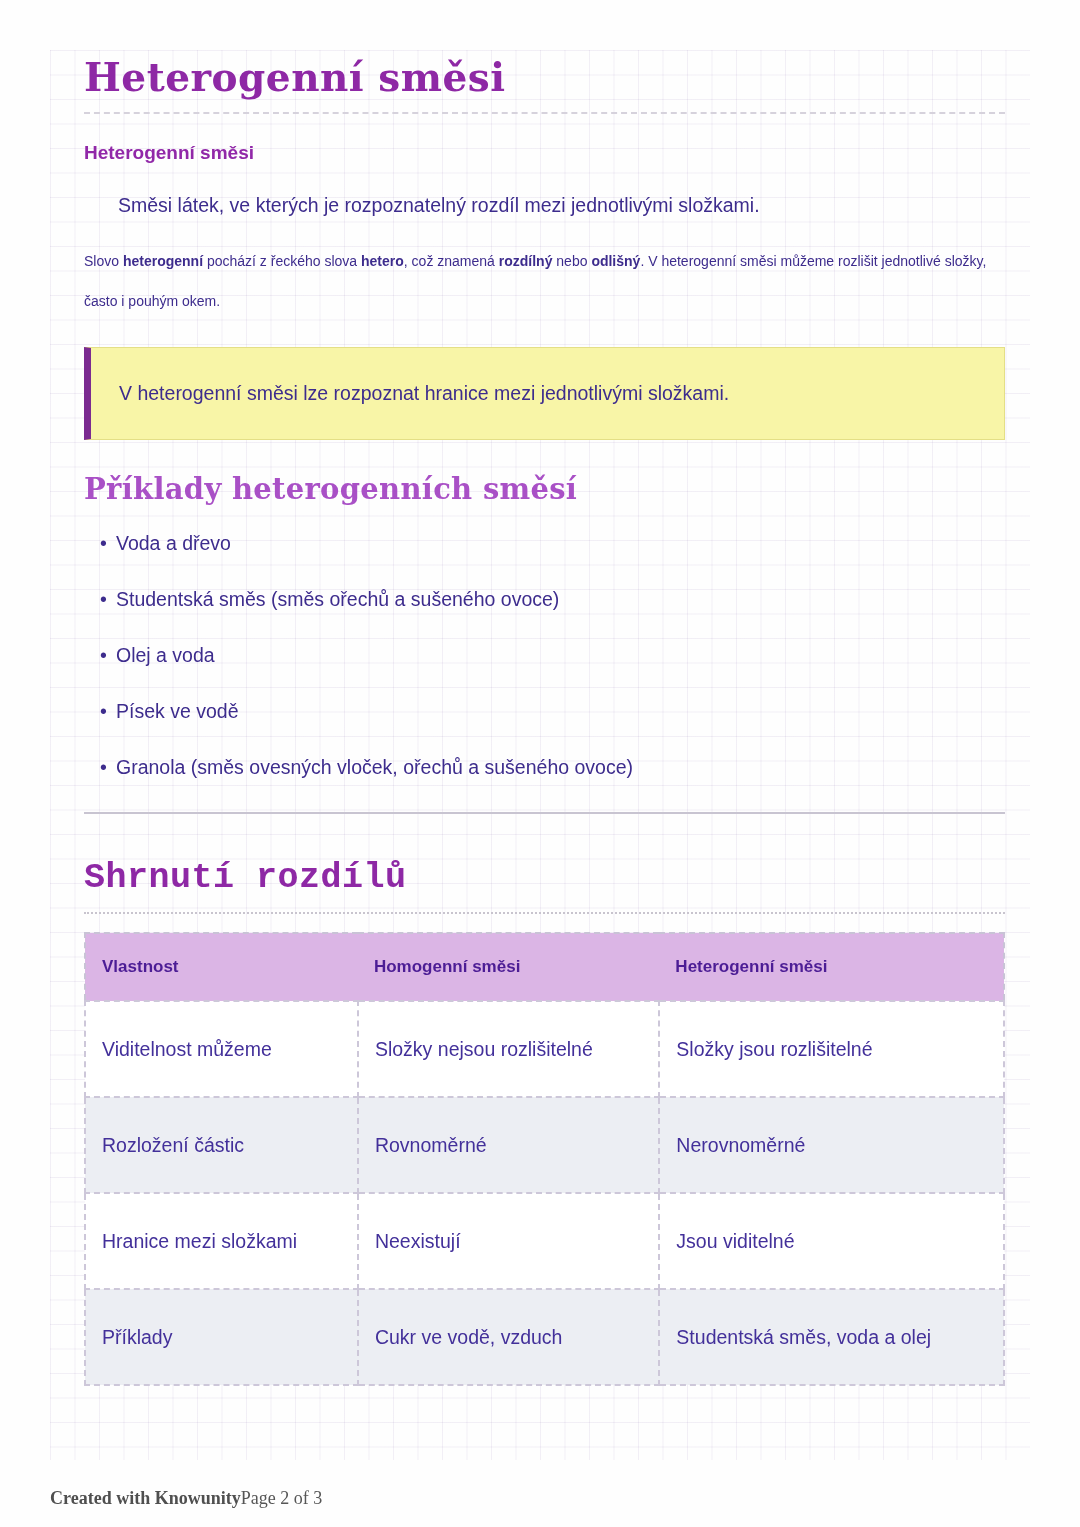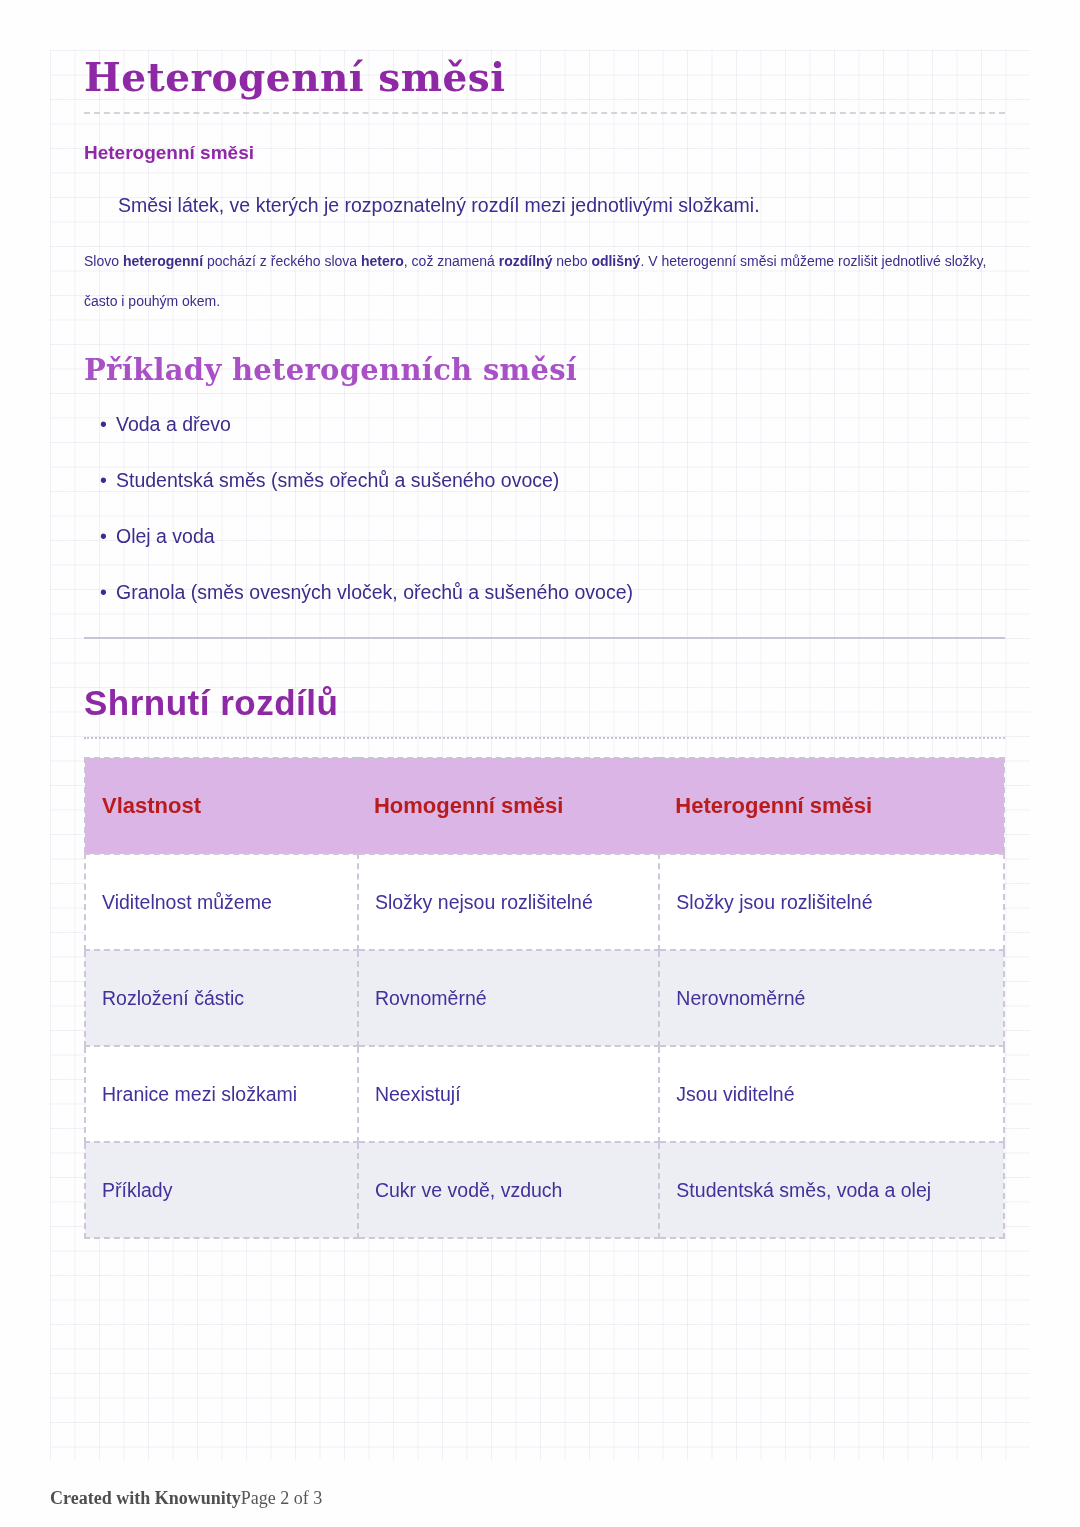--- a/index.html
+++ b/index.html
@@ -101,48 +101,48 @@
   }
 
   hr.divider {
     border: none;
     border-top: 2px solid #C8C4D1;
     margin-top: 20px;
   }
 
   h2.summary-h {
     margin-top: 44px;
-    font-family: Liberation Sans, sans-serif;
+    font-family: Liberation Mono, monospace;
     font-weight: 700;
     font-size: 35px;
     color: #8E28A5;
     letter-spacing: 0.5px;
     padding-bottom: 14px;
     border-bottom: 2px dotted #C8C4CE;
   }
 
   table.summary {
     margin-top: 18px;
     width: 100%;
     border-collapse: collapse;
     table-layout: fixed;
     border: 2px dashed #C9C3D6;
   }
   table.summary col.c1 { width: 29.7%; }
   table.summary col.c2 { width: 32.8%; }
   table.summary col.c3 { width: 37.5%; }
   table.summary th {
     background: #DBB5E5;
-    height: 96px;
+    height: 68px;
     text-align: left;
     vertical-align: middle;
     padding-left: 16px;
-    font-size: 22px;
-    font-weight: 700;
-    color: #b91c1c;
+    font-size: 17px;
+    font-weight: 700;
+    color: #4c1d95;
     border: none;
   }
   table.summary td {
     height: 96px;
     vertical-align: middle;
     padding-left: 16px;
     font-size: 19.5px;
     color: #43309A;
     border: 2px dashed #CDC7D9;
     background: #FFFFFF;
@@ -169,27 +169,31 @@
   <div class="content">
 
     <h1 class="doc-title">Heterogenní směsi</h1>
 
     <div class="term">Heterogenní směsi</div>
 
     <p class="definition">Směsi látek, ve kterých je rozpoznatelný rozdíl mezi jednotlivými složkami.</p>
 
     <p class="intro"><span>Slovo </span><span class="b">heterogenní</span><span> pochází z řeckého slova </span><span class="b">hetero</span><span>, což znamená </span><span class="b">rozdílný</span><span> nebo </span><span class="b">odlišný</span><span>. V heterogenní směsi můžeme rozlišit jednotlivé složky, často i pouhým okem.</span></p>
 
+    <div class="callout">
+      <p>V heterogenní směsi lze rozpoznat hranice mezi jednotlivými složkami.</p>
+    </div>
 
     <h2 class="examples-h">Příklady heterogenních směsí</h2>
 
     <ul class="examples">
         <li>Voda a dřevo</li>
         <li>Studentská směs (směs ořechů a sušeného ovoce)</li>
         <li>Olej a voda</li>
+        <li>Písek ve vodě</li>
         <li>Granola (směs ovesných vloček, ořechů a sušeného ovoce)</li>
       </ul>
 
     <hr class="divider">
 
     <h2 class="summary-h">Shrnutí rozdílů</h2>
 
     <table class="summary">
       <colgroup>
           <col class="c1">

